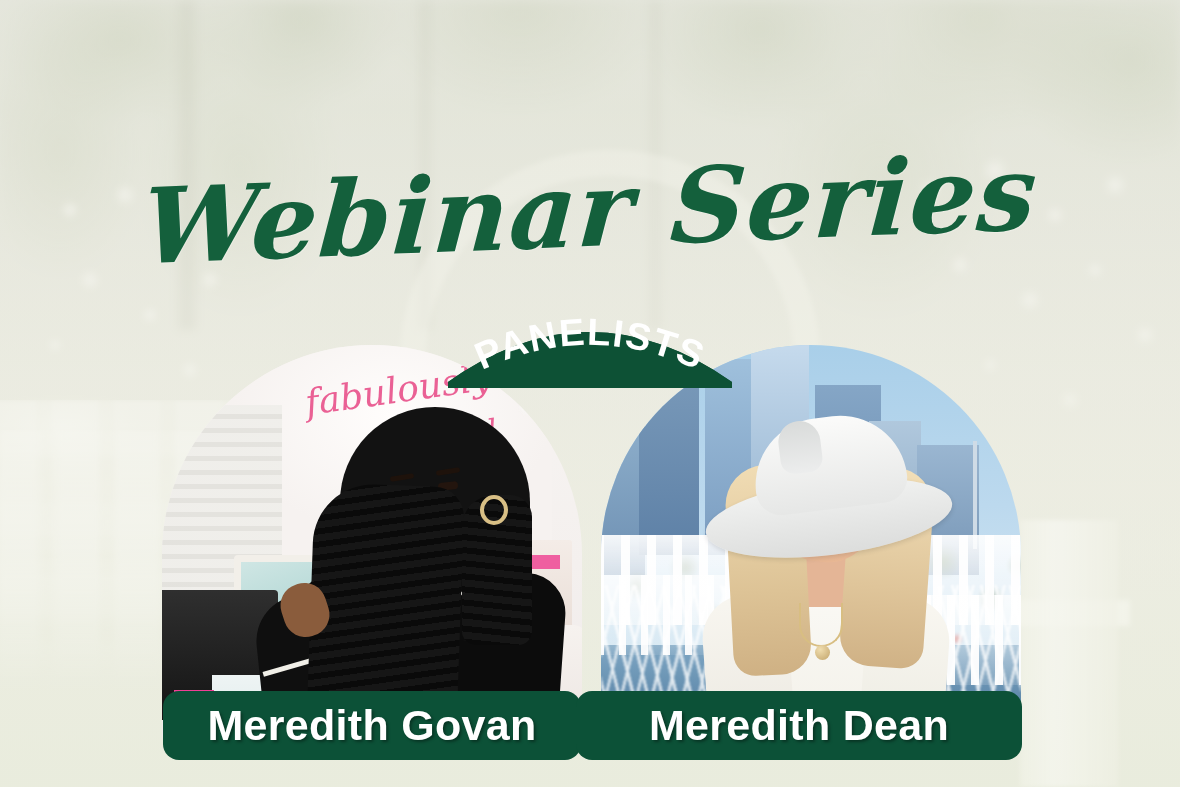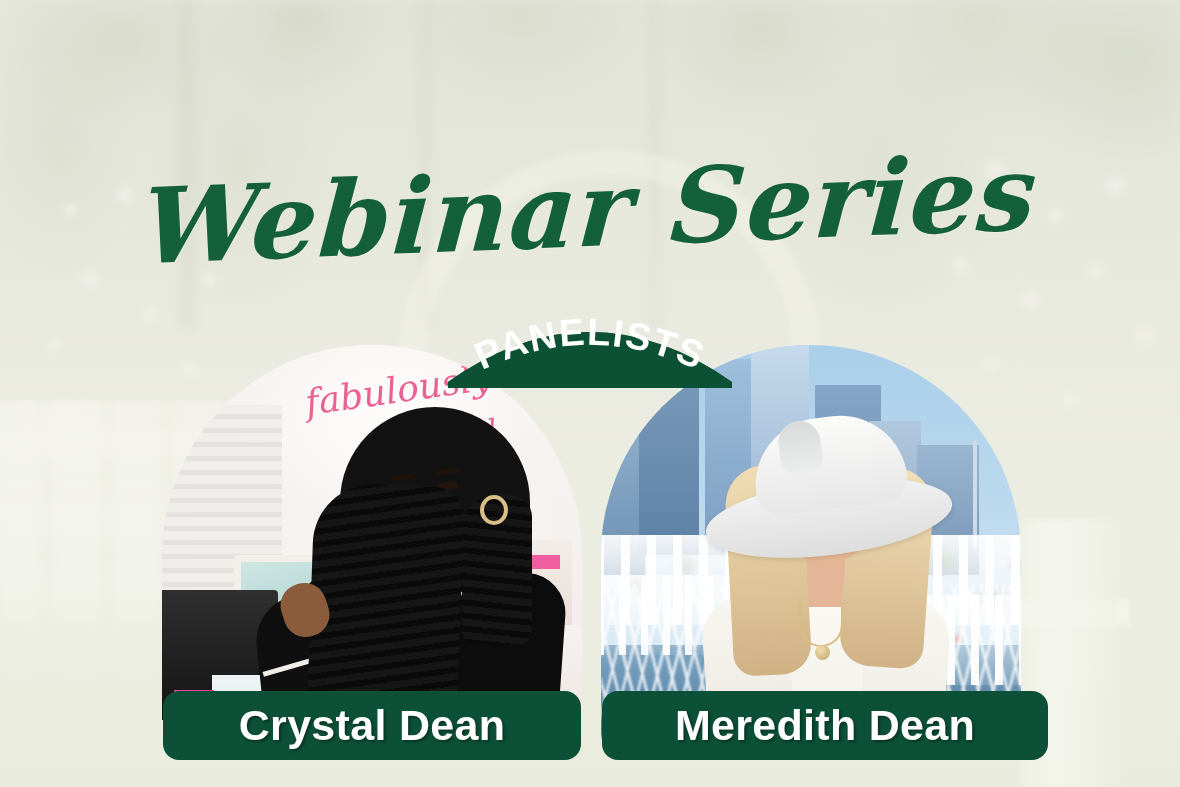--- a/index.html
+++ b/index.html
@@ -552,21 +552,21 @@
     top: 691px;
     height: 69px;
     background: #0c5137;
     border-radius: 16px;
     display: flex;
     align-items: center;
     justify-content: center;
     z-index: 30;
   }
   .nameplate-left  { left: 163px; width: 418px; }
-  .nameplate-right { left: 602px; width: 446px; }
+  .nameplate-right { left: 576px; width: 446px; }
   .nameplate span {
     font-family: "Liberation Sans", sans-serif;
     font-weight: 700;
     font-size: 43px;
     color: #ffffff;
     letter-spacing: .3px;
     text-shadow: 2px 2px 3px rgba(0,0,0,.35);
   }
 </style>
 </head>
@@ -678,20 +678,20 @@
     <div class="ph-layer md-lips"></div>
     <div class="ph-layer md-teeth"></div>
     <div class="ph-layer md-hat-brim"></div>
     <div class="ph-layer md-hat-crown"></div>
     <div class="ph-layer md-hat-dent"></div>
     <div class="ph-layer md-necklace"></div>
     <div class="ph-layer md-pendant"></div>
   </div>
 
   <div class="nameplate nameplate-left">
-    <span>Crystal Dean</span>
+    <span>Meredith Govan</span>
   </div>
 
   <div class="nameplate nameplate-right">
     <span>Meredith Dean</span>
   </div>
 
 </div>
 
 </body></html>

